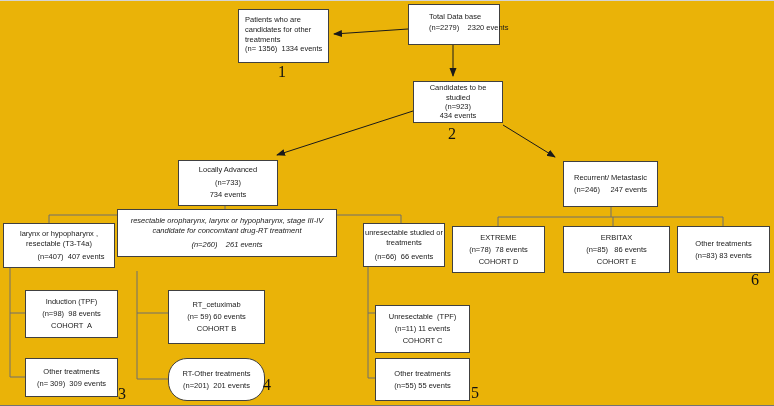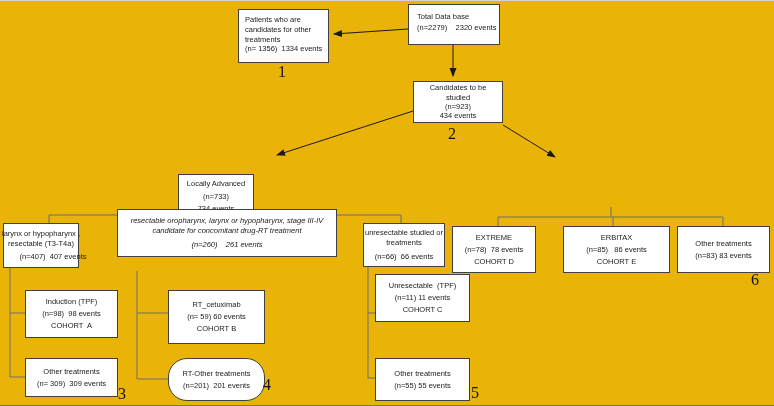--- a/index.html
+++ b/index.html
@@ -81,58 +81,62 @@
     </g>
   </svg>
 
   <div class="box leftal" style="left:238px; top:8px; width:91px; height:54px; padding:5px 2px 0 6px;">
     <div class="ln">Patients who are</div>
     <div class="ln">candidates for other</div>
     <div class="ln">treatments</div>
     <div class="ln">(n= 1356)  1334 events</div>
   </div>
 
-  <div class="box leftal lh15" style="left:408px; top:3px; width:92px; height:41px; padding:6px 2px 0 8px;">
+  <div class="box leftal lh15" style="left:408px; top:3px; width:92px; height:41px; padding:6px 2px 0 20px;">
     <div class="ln">Total Data base</div>
     <div class="ln">(n=2279)    2320 events</div>
   </div>
 
   <div class="box" style="left:413px; top:80px; width:90px; height:42px; line-height:1.25;">
     <div class="ln">Candidates to be</div>
     <div class="ln">studied</div>
     <div class="ln">(n=923)</div>
     <div class="ln">434 events</div>
   </div>
 
-  <div class="box lh17" style="left:178px; top:173px; width:76px; height:46px;">
+  <div class="box lh17" style="left:178px; top:159px; width:100px; height:46px;">
     <div class="ln">Locally Advanced</div>
     <div class="ln">(n=733)</div>
     <div class="ln">734 events</div>
   </div>
 
+  <div class="box lh16" style="left:563px; top:160px; width:95px; height:46px;">
+    <div class="ln">Recurrent/ Metastasic</div>
+    <div class="ln">(n=246)     247 events</div>
+  </div>
 
-  <div class="box" style="left:3px; top:222px; width:76px; height:45px;">
+  <div class="box" style="left:3px; top:222px; width:112px; height:45px;">
     <div class="ln">larynx or hypopharynx ,</div>
     <div class="ln">resectable (T3-T4a)</div>
     <div class="ln gap4">(n=407)  407 events</div>
   </div>
 
   <div class="box" style="left:117px; top:208px; width:220px; height:48px;font-style:italic;">
     <div class="ln">resectable oropharynx, larynx or hypopharynx, stage III-IV</div>
     <div class="ln">candidate for concomitant drug-RT treatment</div>
     <div class="ln gap5">(n=260)    261 events</div>
   </div>
 
   <div class="box" style="left:363px; top:222px; width:82px; height:44px; line-height:1.35;">
     <div class="ln">unresectable studied or</div>
     <div class="ln">treatments</div>
     <div class="ln gap3">(n=66)  66 events</div>
   </div>
 
-  <div class="box lh16" style="left:452px; top:225px; width:84px; height:47px;">
+  <div class="box lh16" style="left:452px; top:225px; width:93px; height:47px;">
     <div class="ln">EXTREME</div>
     <div class="ln">(n=78)  78 events</div>
     <div class="ln b">COHORT D</div>
   </div>
 
   <div class="box lh16" style="left:563px; top:225px; width:107px; height:47px;">
     <div class="ln">ERBITAX</div>
     <div class="ln">(n=85)   86 events</div>
     <div class="ln b">COHORT E</div>
   </div>
@@ -147,21 +151,21 @@
     <div class="ln">(n=98)  98 events</div>
     <div class="ln b">COHORT  A</div>
   </div>
 
   <div class="box lh16" style="left:168px; top:289px; width:97px; height:54px;">
     <div class="ln">RT_cetuximab</div>
     <div class="ln">(n= 59) 60 events</div>
     <div class="ln b">COHORT B</div>
   </div>
 
-  <div class="box lh16" style="left:375px; top:273px; width:95px; height:48px;">
+  <div class="box lh16" style="left:375px; top:304px; width:95px; height:48px;">
     <div class="ln">Unresectable  (TPF)</div>
     <div class="ln">(n=11) 11 events</div>
     <div class="ln b">COHORT C</div>
   </div>
 
   <div class="box lh15" style="left:25px; top:357px; width:93px; height:39px;">
     <div class="ln">Other treatments</div>
     <div class="ln">(n= 309)  309 events</div>
   </div>
 

